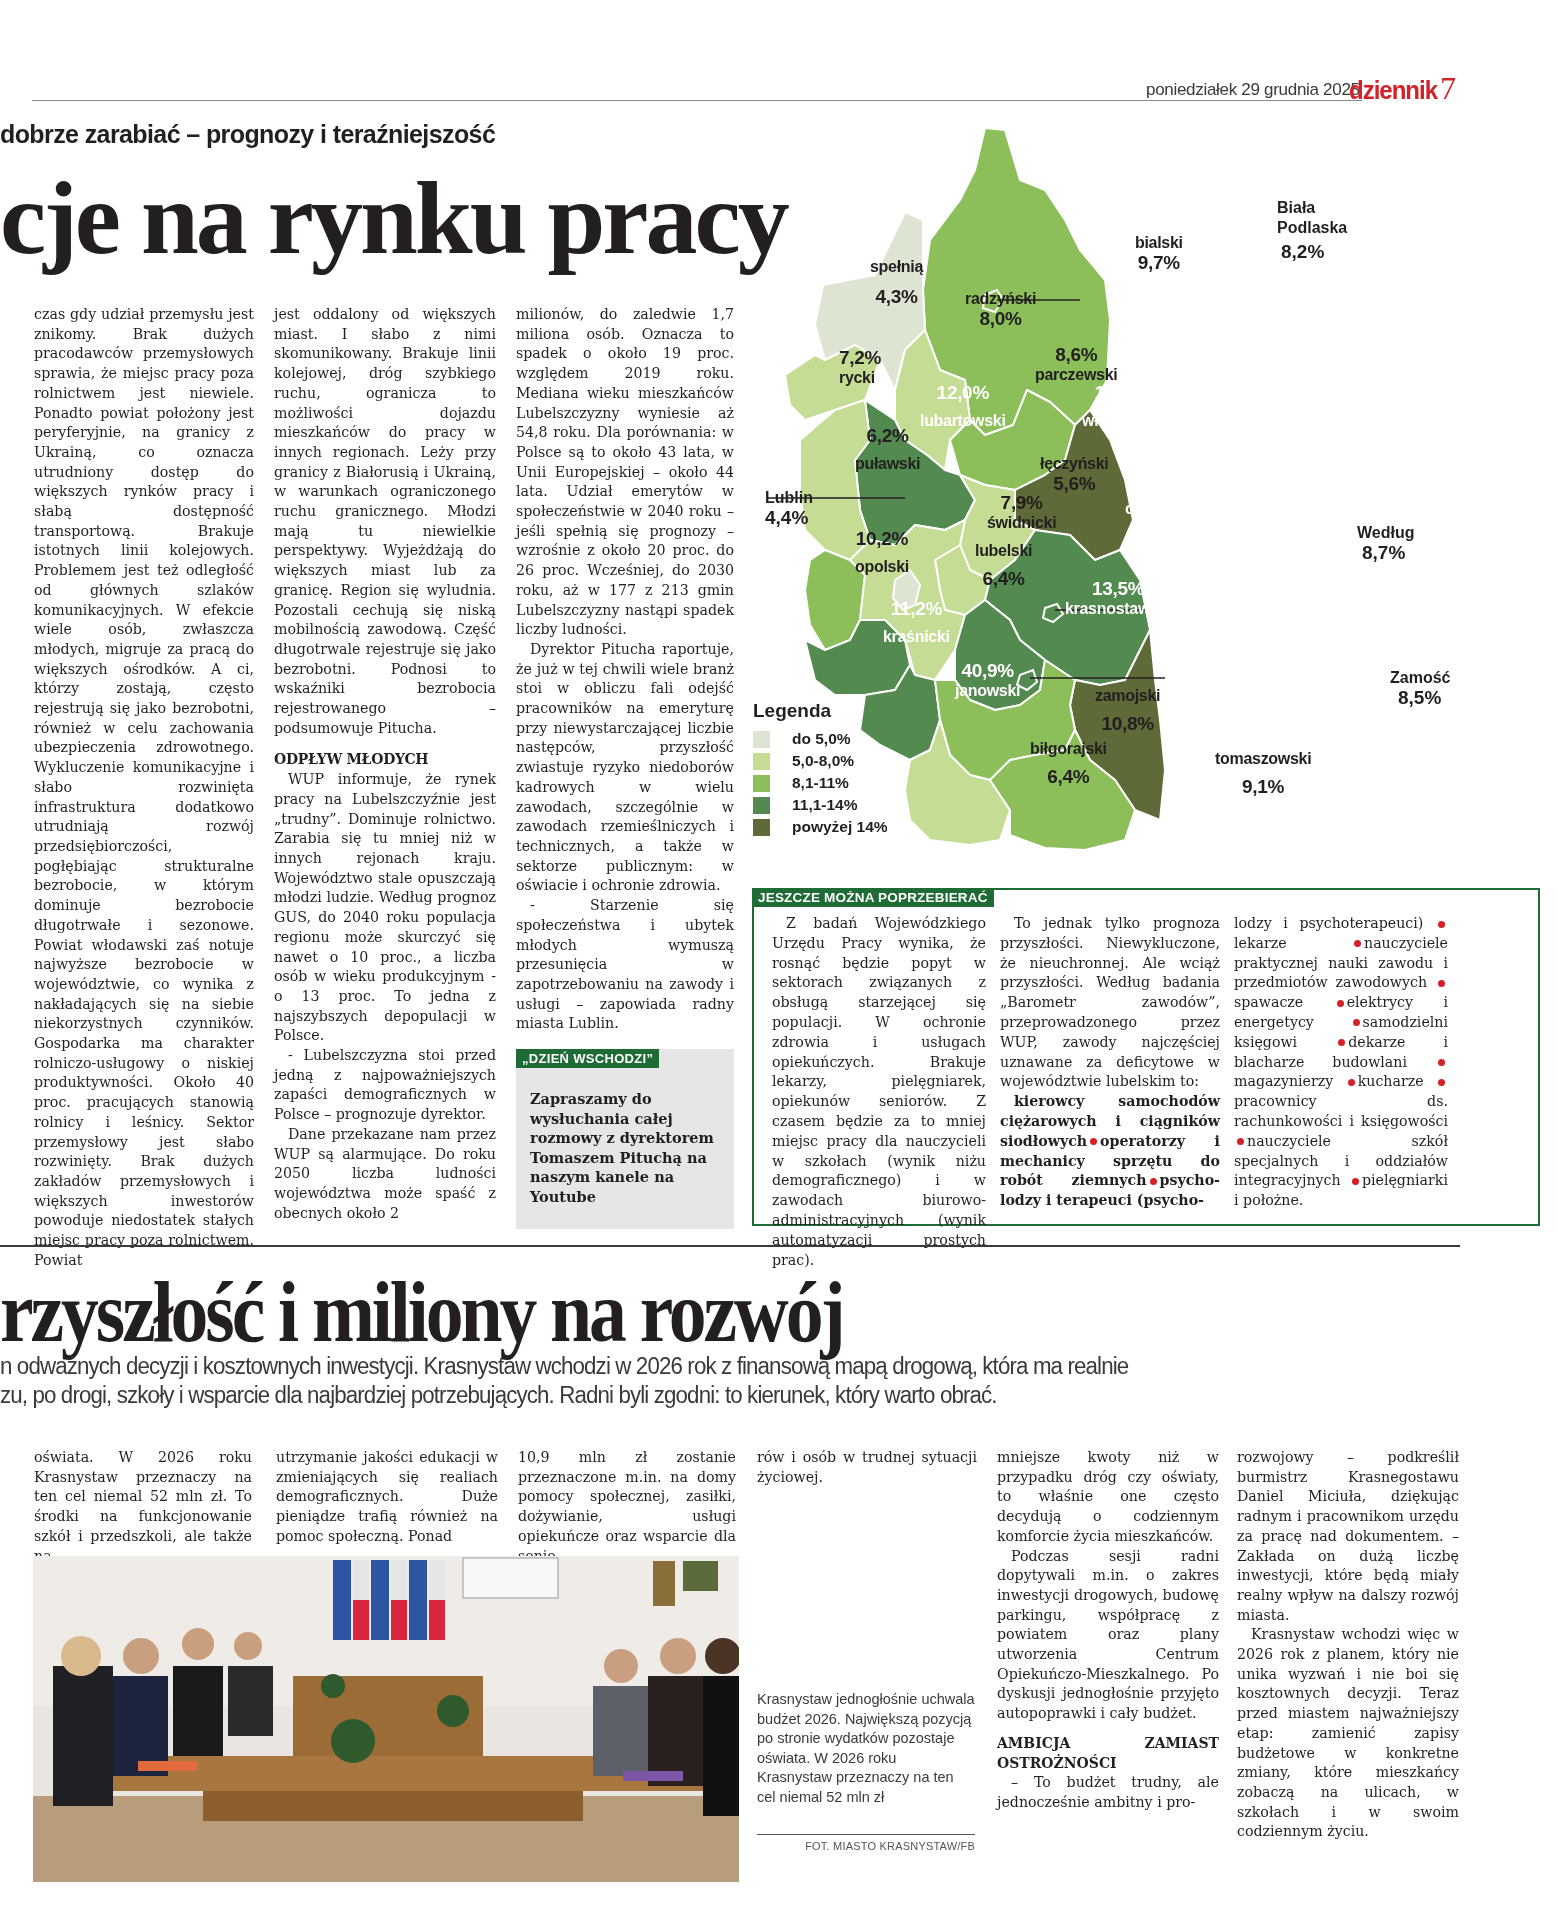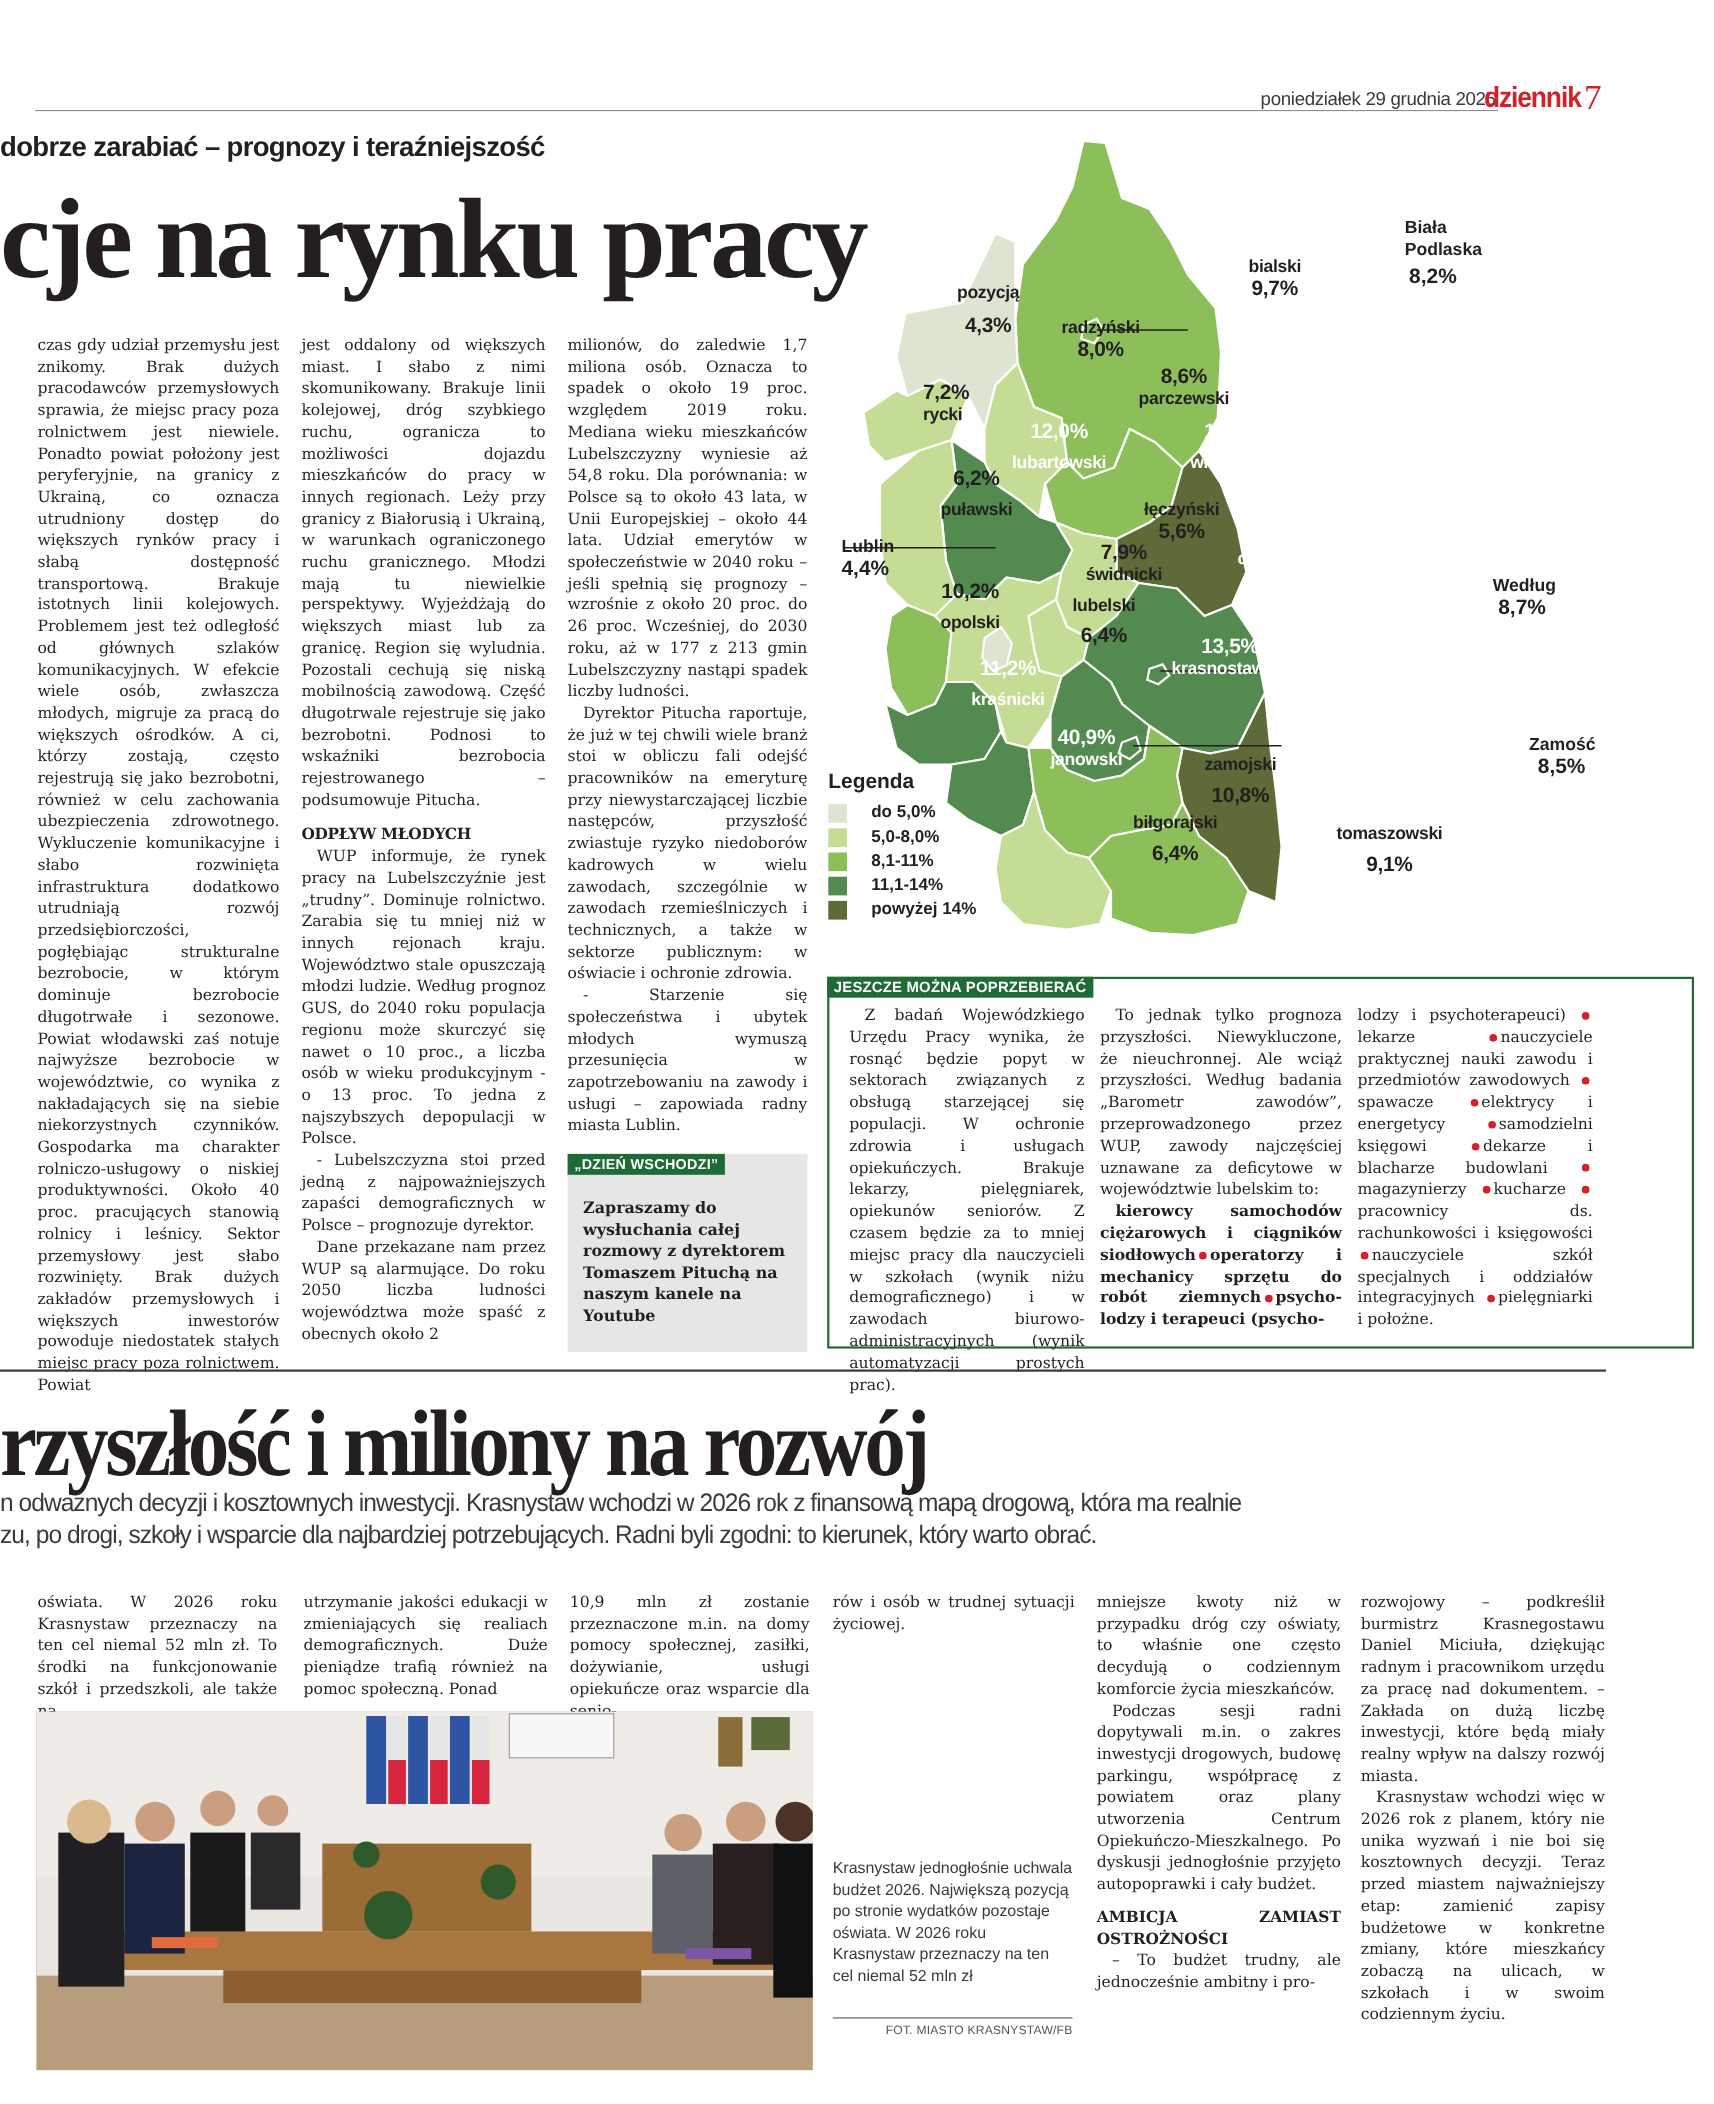--- a/index.html
+++ b/index.html
@@ -165,24 +165,24 @@
     <g stroke="#231f20" stroke-width="1.4">
       <line x1="252" y1="180" x2="335" y2="180"></line>
       <line x1="22" y1="378" x2="160" y2="378"></line>
       <line x1="310" y1="490" x2="400" y2="490"></line>
       <line x1="285" y1="558" x2="420" y2="558"></line>
     </g>
   </svg>
 
   
   <div class="mlabel" style="left:390px;top:114px"><span>bialski</span><span class="mval">9,7%</span></div>
-  <div class="mlabel" style="left:125px;top:138px"><span>pozycją</span><span class="mval" style="margin-top:10px">4,3%</span></div>
+  <div class="mlabel" style="left:125px;top:138px"><span>spełnią</span><span class="mval" style="margin-top:10px">4,3%</span></div>
   <div class="mlabel" style="left:220px;top:170px"><span>radzyński</span><span class="mval">8,0%</span></div>
   <div class="mlabel" style="left:94px;top:227px;text-align:left"><span class="mval">7,2%</span><span>rycki</span></div>
-  <div class="mlabel" style="left:290px;top:212px"><span class="mval">8,6%</span><span>parczewski</span></div>
+  <div class="mlabel" style="left:290px;top:224px"><span class="mval">8,6%</span><span>parczewski</span></div>
   <div class="mlabel w" style="left:175px;top:262px"><span class="mval" style="margin-bottom:8px">12,0%</span><span>lubartowski</span></div>
   <div class="mlabel w" style="left:337px;top:262px"><span class="mval" style="margin-bottom:8px">16,7%</span><span>włodawski</span></div>
   <div class="mlabel" style="left:110px;top:305px"><span class="mval" style="margin-bottom:8px">6,2%</span><span>puławski</span></div>
   <div class="mlabel" style="left:295px;top:335px"><span>łęczyński</span><span class="mval">5,6%</span></div>
   <div class="mlabel" style="left:242px;top:372px"><span class="mval">7,9%</span><span>świdnicki</span></div>
   <div class="mlabel w" style="left:380px;top:380px"><span>chełmski</span><span class="mval">12,4%</span></div>
   <div class="mlabel" style="left:110px;top:408px"><span class="mval" style="margin-bottom:8px">10,2%</span><span>opolski</span></div>
   <div class="mlabel" style="left:230px;top:422px"><span>lubelski</span><span class="mval" style="margin-top:8px">6,4%</span></div>
   <div class="mlabel w" style="left:320px;top:458px"><span class="mval">13,5%</span><span>krasnostawski</span></div>
   <div class="mlabel w" style="left:495px;top:490px"><span>hrubieszowski</span><span class="mval" style="margin-top:10px">15,5%</span></div>

